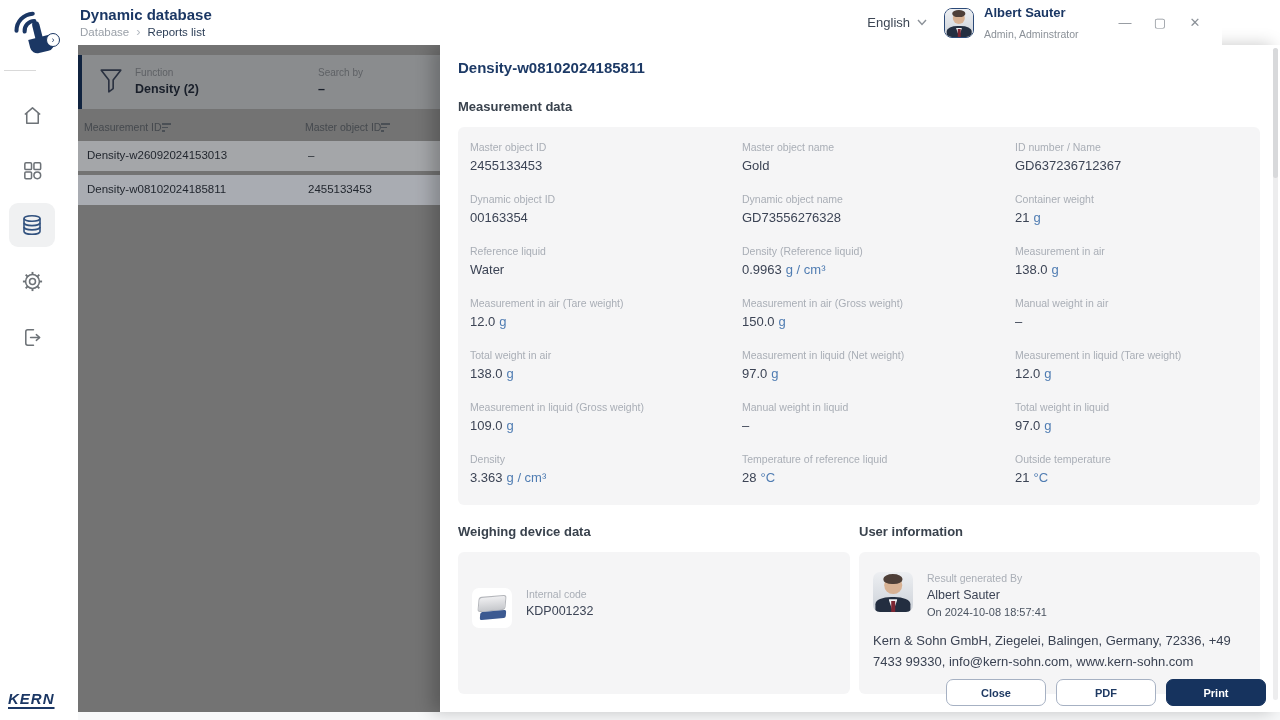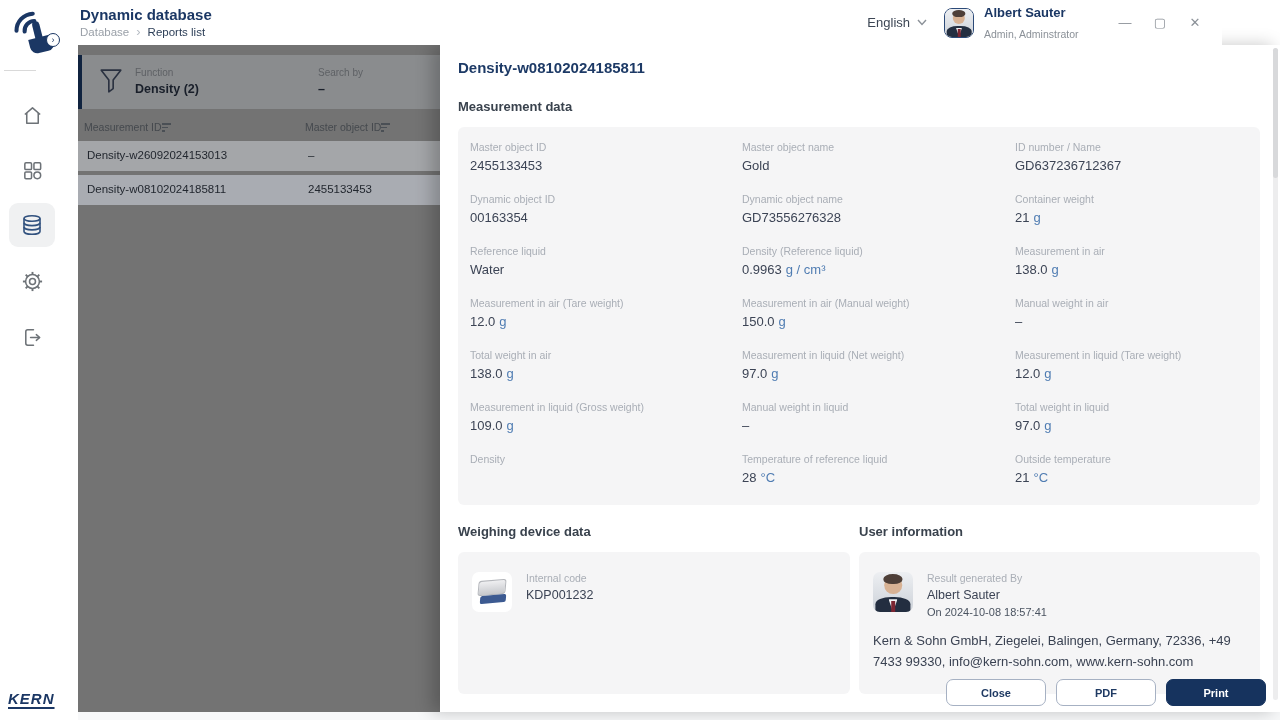--- a/index.html
+++ b/index.html
@@ -68,21 +68,21 @@
   .unit { color:#4f7cb2; margin-left:4px; }
 
   .bottom-cols { display:flex; gap:9px; margin-top:19px; }
   .bcol-left { width:392px; }
   .bcol-right { flex:1; }
   .sub-card { margin-top:13px; background:#f5f5f6; border-radius:6px; height:142px; padding:20px 16px 0 14px; position:relative; }
   .device-tile { width:40px; height:40px; background:#fff; border-radius:7px; position:relative; flex:0 0 auto; overflow:hidden; }
   .dev-plate { position:absolute; left:6px; top:8px; width:28px; height:15px; background:linear-gradient(180deg,#efeff1,#c7c9cd);
     border:1px solid #b4b6bb; border-radius:3px; transform:rotate(-5deg) skewX(-10deg); }
   .dev-base { position:absolute; left:8px; top:23px; width:26px; height:8px; background:#3c5a91; border-radius:2px; transform:rotate(-5deg) skewX(-10deg); }
-  .wd-flex { display:flex; }
+  .wd-flex { display:flex;margin-top:16px; }
   .wd-fields { margin-left:14px; flex:1; }
   .klabel { font-size:10.5px; color:#a9aeb6; }
   .kvalue { font-size:12.5px; color:#3c4455; margin-top:4px; }
   .wd-row { display:flex; margin-top:12px; }
   .wd-row .g1 { width:167px; }
 
   .avatar-lg { width:40px; height:40px; border-radius:7px; overflow:hidden; position:relative; flex:0 0 auto; }
   .ui-top { display:flex; }
   .ui-fields { margin-left:14px; }
   .ui-name { font-size:12.5px; color:#3c4455; margin-top:4px; }
@@ -293,21 +293,21 @@
       </div>
     <div>
         <div class="flabel">Measurement in air</div>
         <div class="fvalue"><span>138.0</span><span class="unit">g</span></div>
       </div>
     <div>
         <div class="flabel">Measurement in air (Tare weight)</div>
         <div class="fvalue"><span>12.0</span><span class="unit">g</span></div>
       </div>
     <div>
-        <div class="flabel">Measurement in air (Manual weight)</div>
+        <div class="flabel">Measurement in air (Gross weight)</div>
         <div class="fvalue"><span>150.0</span><span class="unit">g</span></div>
       </div>
     <div>
         <div class="flabel">Manual weight in air</div>
         <div class="fvalue"><span>–</span><span class="unit"></span></div>
       </div>
     <div>
         <div class="flabel">Total weight in air</div>
         <div class="fvalue"><span>138.0</span><span class="unit">g</span></div>
       </div>
@@ -326,20 +326,21 @@
     <div>
         <div class="flabel">Manual weight in liquid</div>
         <div class="fvalue"><span>–</span><span class="unit"></span></div>
       </div>
     <div>
         <div class="flabel">Total weight in liquid</div>
         <div class="fvalue"><span>97.0</span><span class="unit">g</span></div>
       </div>
     <div>
         <div class="flabel">Density</div>
+        <div class="fvalue"><span>3.363</span><span class="unit">g / cm³</span></div>
       </div>
     <div>
         <div class="flabel">Temperature of reference liquid</div>
         <div class="fvalue"><span>28</span><span class="unit">°C</span></div>
       </div>
     <div>
         <div class="flabel">Outside temperature</div>
         <div class="fvalue"><span>21</span><span class="unit">°C</span></div>
       </div>
   </div>

